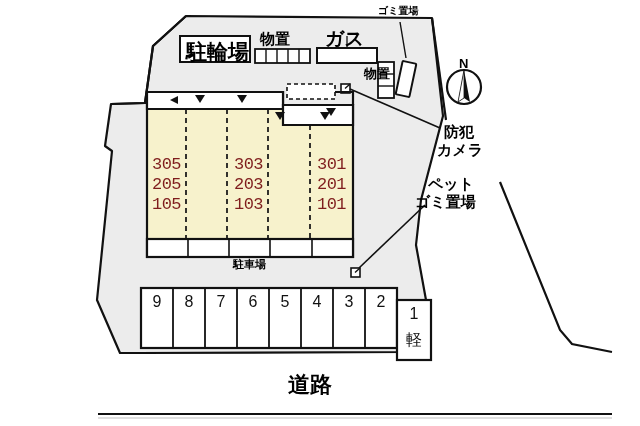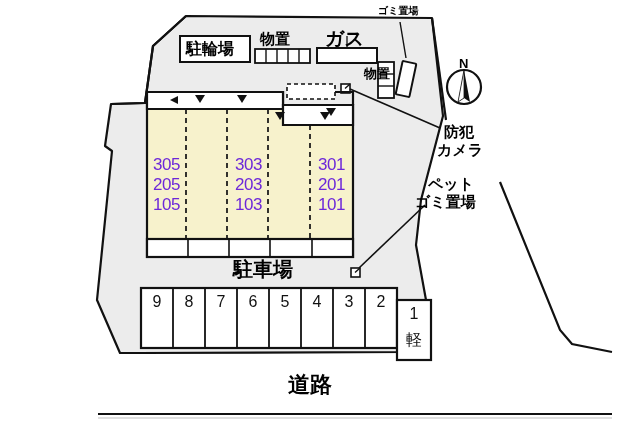--- a/index.html
+++ b/index.html
@@ -31,23 +31,24 @@
     letter-spacing: 0px;
   }
   .jp {
     font-weight: 700;
   }
   .unit-col {
     position: absolute;
     text-align: center;
     font-size: 17px;
     font-weight: 400;
-    color: #6d28d9;
+    color: #7f1d1d;
     line-height: 20px;
     letter-spacing: -0.5px;
+    font-family: Liberation Mono, monospace;
   }
   .pk-num {
     position: absolute;
     font-size: 16px;
     color: #111;
     text-align: center;
     font-weight: 400;
   }
 </style>
 </head>
@@ -169,37 +170,37 @@
     </g>
 
     <g>
       <circle cx="464" cy="87" r="17" fill="#ffffff" stroke="#111111" stroke-width="2.2"></circle>
       <path d="M 464,70 L 470,102 L 464,98 L 458,102 Z" fill="#111111"></path>
       <path d="M 464,70 L 458,102 L 464,98 Z" fill="#ffffff" stroke="#111111" stroke-width="0.8"></path>
     </g>
 
   </svg>
 
-  <div class="lbl jp" style="left:186px; top:41px; font-size:16px;">駐輪場</div>
+  <div class="lbl jp" style="left:186px; top:41px; font-size:21px;">駐輪場</div>
 
   <div class="lbl jp" style="left:260px; top:31px; font-size:15px;">物置</div>
 
   <div class="lbl jp" style="left:325px; top:29px; font-size:19px;">ガス</div>
 
   <div class="lbl jp" style="left:378px; top:6px; font-size:10px;">ゴミ置場</div>
 
   <div class="lbl jp" style="left:364px; top:66px; font-size:13px; width:14px; line-height:15px;">物置</div>
 
   <div class="lbl jp" style="left:444px; top:124px; font-size:15px;">防犯</div>
   <div class="lbl jp" style="left:437px; top:142px; font-size:15px;">カメラ</div>
 
   <div class="lbl jp" style="left:428px; top:176px; font-size:15px;">ペット</div>
   <div class="lbl jp" style="left:415px; top:194px; font-size:15px;">ゴミ置場</div>
 
-  <div class="lbl jp" style="left:233px; top:259px; font-size:20px;">駐車場</div>
+  <div class="lbl jp" style="left:233px; top:259px; font-size:11px;">駐車場</div>
 
   <div class="lbl jp" style="left:288px; top:373px; font-size:22px;">道路</div>
 
   <div class="lbl jp" style="left:459px; top:57px; font-size:13px;">N</div>
 
   <div class="unit-col" style="left:147px; top:155px; width:39px;">
     <div>305</div>
     <div>205</div>
     <div>105</div>
   </div>

